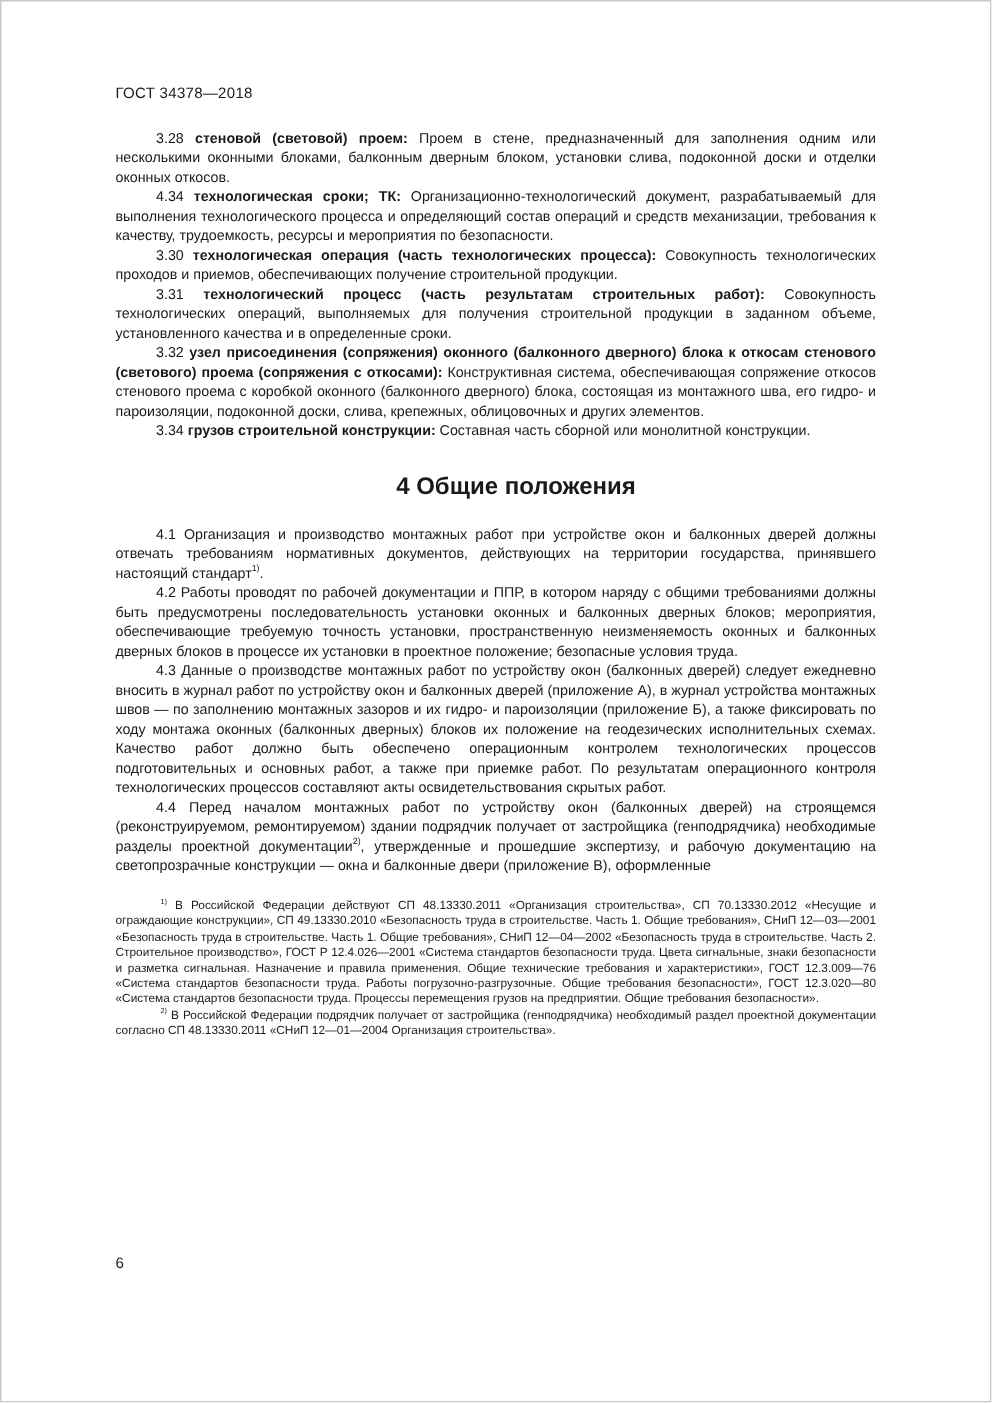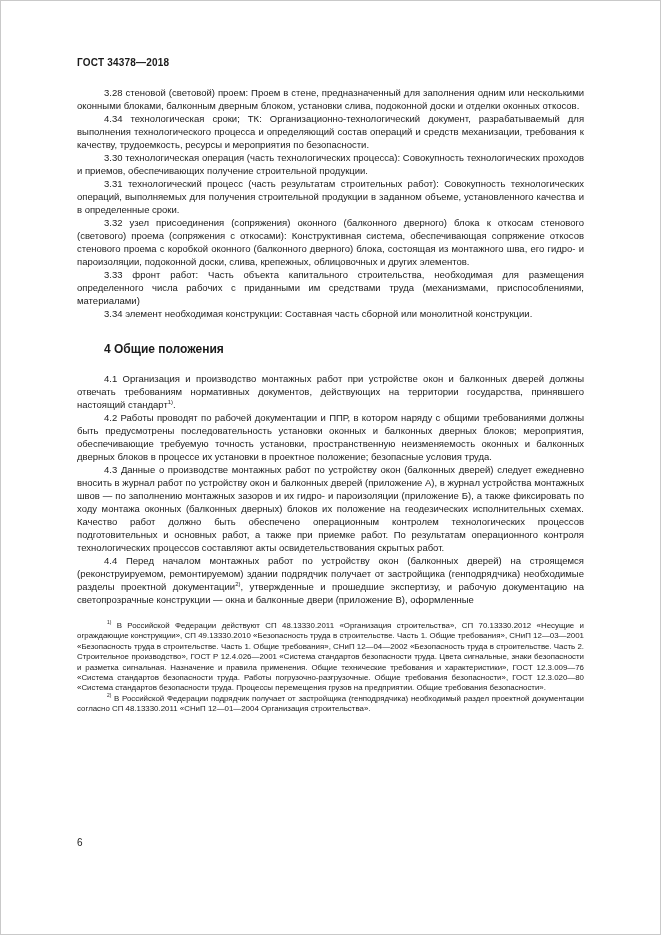--- a/index.html
+++ b/index.html
@@ -18,38 +18,39 @@
     position:relative;
     width:661px;
     height:935px;
     box-sizing:border-box;
     background:var(--page-bg);
     border:1px solid var(--page-border);
     padding:56px 76px 0 76px;
     overflow:hidden;
   }
   .doc-number{
-    font-weight:bold;
+    font-weight:normal;
     font-size:10px;
     letter-spacing:.2px;
     margin:0 0 18px 0;
   }
   .para{
     font-size:9.5px;
     line-height:13px;
     text-align:justify;
     text-indent:27px;
     margin:0;
   }
-  .t-name{font-weight:normal;}
+  .t-name{font-weight:bold;}
   .section-heading{
-    font-size:12px;
+    font-size:16px;
     font-weight:bold;
     margin:22px 0 16px 0;
     text-indent:27px;
+    text-align:center;
   }
   sup{
     font-size:62%;
     line-height:0;
     vertical-align:super;
   }
   .footnotes{margin-top:15px;}
   .footnote{
     font-size:7.9px;
     line-height:10.4px;
@@ -76,23 +77,22 @@
     <p class="para"><span>3.28</span> <span class="t-name">стеновой (световой) проем:</span> <span>Проем в стене, предназначенный для заполнения одним или несколькими оконными блоками, балконным дверным блоком, установки слива, подоконной доски и отделки оконных откосов.</span></p>
 
     <p class="para"><span>4.34</span> <span class="t-name">технологическая сроки; ТК:</span> <span>Организационно-технологический документ, разрабатываемый для выполнения технологического процесса и определяющий состав операций и средств механизации, требования к качеству, трудоемкость, ресурсы и мероприятия по безопасности.</span></p>
 
     <p class="para"><span>3.30</span> <span class="t-name">технологическая операция (часть технологических процесса):</span> <span>Совокупность технологических проходов и приемов, обеспечивающих получение строительной продукции.</span></p>
 
     <p class="para"><span>3.31</span> <span class="t-name">технологический процесс (часть результатам строительных работ):</span> <span>Совокупность технологических операций, выполняемых для получения строительной продукции в заданном объеме, установленного качества и в определенные сроки.</span></p>
 
     <p class="para"><span>3.32</span> <span class="t-name">узел присоединения (сопряжения) оконного (балконного дверного) блока к откосам стенового (светового) проема (сопряжения с откосами):</span> <span>Конструктивная система, обеспечивающая сопряжение откосов стенового проема с коробкой оконного (балконного дверного) блока, состоящая из монтажного шва, его гидро- и пароизоляции, подоконной доски, слива, крепежных, облицовочных и других элементов.</span></p>
 
-    <p class="para"><span>3.33</span> <span class="t-name">фронт работ:</span> <span>Часть объекта капитального строительства, необходимая для размещения определенного числа рабочих с приданными им средствами труда (механизмами, приспособлениями, материалами)</span></p>
 
-    <p class="para"><span>3.34</span> <span class="t-name">элемент необходимая конструкции:</span> <span>Составная часть сборной или монолитной конструкции.</span></p>
+    <p class="para"><span>3.34</span> <span class="t-name">грузов строительной конструкции:</span> <span>Составная часть сборной или монолитной конструкции.</span></p>
 
     <h2 class="section-heading">4 Общие положения</h2>
 
     <p class="para"><span>4.1 Организация и производство монтажных работ при устройстве окон и балконных дверей должны отвечать требованиям нормативных документов, действующих на территории государства, принявшего настоящий стандарт</span><sup>1)</sup><span>.</span></p>
 
     <p class="para"><span>4.2 Работы проводят по рабочей документации и ППР, в котором наряду с общими требованиями должны быть предусмотрены последовательность установки оконных и балконных дверных блоков; мероприятия, обеспечивающие требуемую точность установки, пространственную неизменяемость оконных и балконных дверных блоков в процессе их установки в проектное положение; безопасные условия труда.</span><sup></sup><span></span></p>
 
     <p class="para"><span>4.3 Данные о производстве монтажных работ по устройству окон (балконных дверей) следует ежедневно вносить в журнал работ по устройству окон и балконных дверей (приложение А), в журнал устройства монтажных швов — по заполнению монтажных зазоров и их гидро- и пароизоляции (приложение Б), а также фиксировать по ходу монтажа оконных (балконных дверных) блоков их положение на геодезических исполнительных схемах. Качество работ должно быть обеспечено операционным контролем технологических процессов подготовительных и основных работ, а также при приемке работ. По результатам операционного контроля технологических процессов составляют акты освидетельствования скрытых работ.</span><sup></sup><span></span></p>
 
     <p class="para"><span>4.4 Перед началом монтажных работ по устройству окон (балконных дверей) на строящемся (реконструируемом, ремонтируемом) здании подрядчик получает от застройщика (генподрядчика) необходимые разделы проектной документации</span><sup>2)</sup><span>, утвержденные и прошедшие экспертизу, и рабочую документацию на светопрозрачные конструкции — окна и балконные двери (приложение В), оформленные</span></p>

